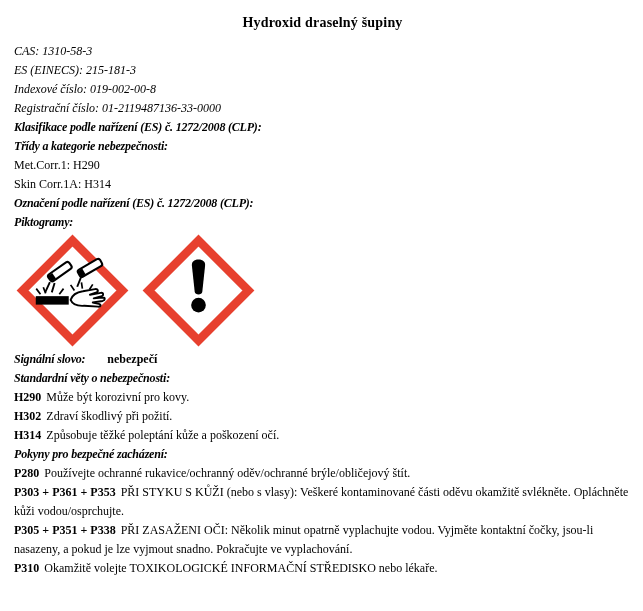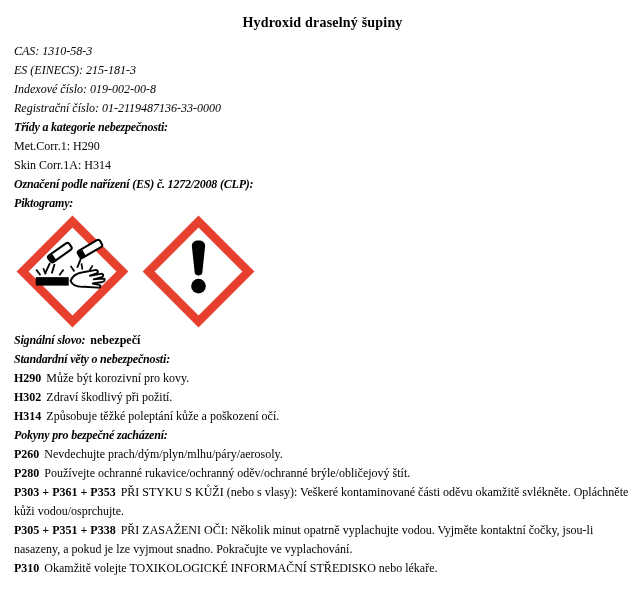--- a/index.html
+++ b/index.html
@@ -18,34 +18,35 @@
   .it  { font-style:italic; }
   .bi  { font-style:italic; font-weight:bold; letter-spacing:-0.2px; }
   .b   { font-weight:bold; }
   .code { font-weight:bold; margin-right:5px; white-space:nowrap; }
   .gap-top { margin-top:4px; }
   .picto-row {
     display:flex; align-items:flex-start; gap:13px;
     margin:2px 0 3px 2px;
   }
   .picto-row svg { display:block; }
-  .sig-word { margin-left:5px; }
+  .sig-word { margin-left:22px; }
 </style>
 </head>
 <body>
 
 <div class="doc">
 
   <h1 class="doc-title">Hydroxid draselný šupiny</h1>
 
   <p class="line it">CAS: 1310-58-3</p>
   <p class="line it">ES (EINECS): 215-181-3</p>
   <p class="line it">Indexové číslo: 019-002-00-8</p>
   <p class="line it">Registrační číslo: 01-2119487136-33-0000</p>
 
+  <p class="line bi">Klasifikace podle nařízení (ES) č. 1272/2008 (CLP):</p>
   <p class="line bi">Třídy a kategorie nebezpečnosti:</p>
   <p class="line">Met.Corr.1: H290</p>
   <p class="line">Skin Corr.1A: H314</p>
 
   <p class="line bi gap-top">Označení podle nařízení (ES) č. 1272/2008 (CLP):</p>
 
   <p class="line bi gap-top">Piktogramy:</p>
 
   <div class="picto-row">
 
@@ -90,23 +91,20 @@
   </p>
   <p class="line">
     <span class="code">H302</span><span>Zdraví škodlivý při požití.</span>
   </p>
   <p class="line">
     <span class="code">H314</span><span>Způsobuje těžké poleptání kůže a poškození očí.</span>
   </p>
 
   <p class="line bi gap-top">Pokyny pro bezpečné zacházení:</p>
   <p class="line">
-    <span class="code">P260</span><span>Nevdechujte prach/dým/plyn/mlhu/páry/aerosoly.</span>
-  </p>
-  <p class="line">
     <span class="code">P280</span><span>Používejte ochranné rukavice/ochranný oděv/ochranné brýle/obličejový štít.</span>
   </p>
   <p class="line">
     <span class="code">P303 + P361 + P353</span><span>PŘI STYKU S KŮŽI (nebo s vlasy): Veškeré kontaminované části oděvu okamžitě svlékněte. Opláchněte kůži vodou/osprchujte.</span>
   </p>
   <p class="line">
     <span class="code">P305 + P351 + P338</span><span>PŘI ZASAŽENI OČI: Několik minut opatrně vyplachujte vodou. Vyjměte kontaktní čočky, jsou-li nasazeny, a pokud je lze vyjmout snadno. Pokračujte ve vyplachování.</span>
   </p>
   <p class="line">
     <span class="code">P310</span><span>Okamžitě volejte TOXIKOLOGICKÉ INFORMAČNÍ STŘEDISKO nebo lékaře.</span>

